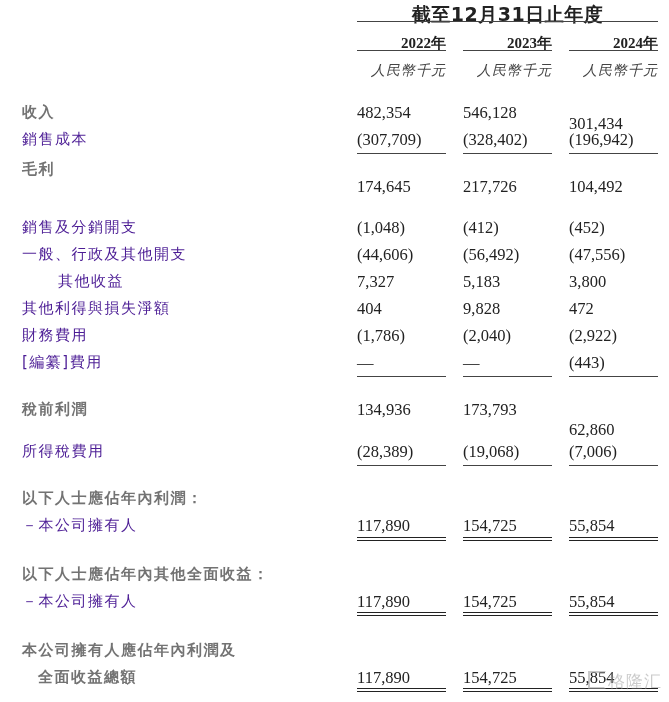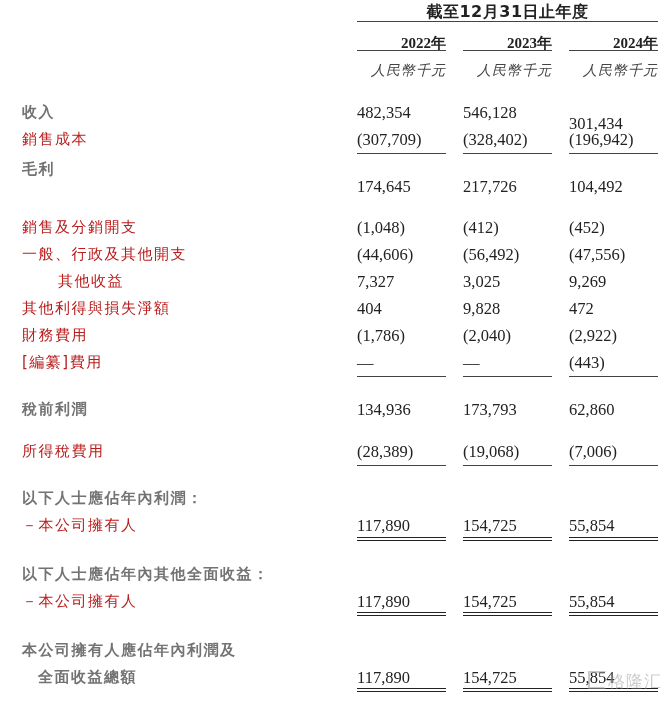--- a/index.html
+++ b/index.html
@@ -4,40 +4,40 @@
 <style>
   html, body { margin: 0; padding: 0; background: #ffffff; }
   body {
     width: 669px; height: 702px; position: relative; overflow: hidden;
     font-family: "Liberation Serif", "DejaVu Serif", serif;
     color: #222222;
   }
   .abs { position: absolute; }
   .label {
     font-family: "DejaVu Sans", "Liberation Sans", sans-serif;
-    font-size: 15px; letter-spacing: 1.5px; color: #b91c1c; white-space: nowrap;
+    font-size: 15px; letter-spacing: 1.5px; color: #4c1d95; white-space: nowrap;
   }
   .label.bold { font-weight: bold; color: #737373; }
   .num {
     font-size: 16.5px; text-align: left; white-space: nowrap; color: #222222;
   }
   .col0 { left: 357px; width: 96px; }
   .col1 { left: 463px; width: 96px; }
   .col2 { left: 569px; width: 96px; }
   .rule { position: absolute; height: 0; border-top: 1.4px solid #444; }
   .rule.c0 { left: 357px; width: 89px; }
   .rule.c1 { left: 463px; width: 89px; }
   .rule.c2 { left: 569px; width: 89px; }
   .dbl { position: absolute; height: 2px; border-top: 1.6px solid #222; border-bottom: 1.6px solid #222; }
   .dbl.c0 { left: 357px; width: 89px; }
   .dbl.c1 { left: 463px; width: 89px; }
   .dbl.c2 { left: 569px; width: 89px; }
   .header-title {
     left: 357px; width: 301px; top: 2px; text-align: center;
-    font-family: "DejaVu Sans", sans-serif; font-weight: bold; font-size: 16px; letter-spacing: 0.5px;
+    font-family: "DejaVu Sans", sans-serif; font-weight: bold; font-size: 19px; letter-spacing: 0.5px;
   }
   .year { font-weight: bold; font-size: 15px; text-align: right; font-family: "Liberation Serif", serif; }
   .unit { font-style: italic; font-size: 14px; text-align: right; color: #444; font-family: "DejaVu Serif", serif; letter-spacing: 1px; }
   .watermark {
     left: 588px; top: 670px; font-family: "DejaVu Sans", sans-serif; font-size: 17px;
     color: rgba(160,160,160,0.55); letter-spacing: 1px;
   }
 </style>
 </head>
 <body>
@@ -79,22 +79,22 @@
 <div class="abs num col1" style="top:218px;width:95px;">(412)</div>
 <div class="abs num col2" style="top:218px;width:95px;">(452)</div>
 
 <div class="abs label" style="left:22px;top:245px;">一般、行政及其他開支</div>
 <div class="abs num col0" style="top:245px;width:95px;">(44,606)</div>
 <div class="abs num col1" style="top:245px;width:95px;">(56,492)</div>
 <div class="abs num col2" style="top:245px;width:95px;">(47,556)</div>
 
 <div class="abs label" style="left:22px;top:272px;margin-left:36px;">其他收益</div>
 <div class="abs num col0" style="top:272px;width:89px;">7,327</div>
-<div class="abs num col1" style="top:272px;width:89px;">3,025</div>
-<div class="abs num col2" style="top:272px;width:89px;">9,269</div>
+<div class="abs num col1" style="top:272px;width:89px;">5,183</div>
+<div class="abs num col2" style="top:272px;width:89px;">3,800</div>
 
 <div class="abs label" style="left:22px;top:299px;">其他利得與損失淨額</div>
 <div class="abs num col0" style="top:299px;width:89px;">404</div>
 <div class="abs num col1" style="top:299px;width:89px;">9,828</div>
 <div class="abs num col2" style="top:299px;width:89px;">472</div>
 
 <div class="abs label" style="left:22px;top:326px;">財務費用</div>
 <div class="abs num col0" style="top:326px;width:95px;">(1,786)</div>
 <div class="abs num col1" style="top:326px;width:95px;">(2,040)</div>
 <div class="abs num col2" style="top:326px;width:95px;">(2,922)</div>
@@ -103,21 +103,21 @@
 <div class="abs num col0" style="top:353px;width:89px;">—</div>
 <div class="abs num col1" style="top:353px;width:89px;">—</div>
 <div class="abs num col2" style="top:353px;width:95px;">(443)</div>
 <div class="rule c0" style="top:376px;"></div>
 <div class="rule c1" style="top:376px;"></div>
 <div class="rule c2" style="top:376px;"></div>
 
 <div class="abs label bold" style="left:22px;top:400px;">稅前利潤</div>
 <div class="abs num col0" style="top:400px;width:89px;">134,936</div>
 <div class="abs num col1" style="top:400px;width:89px;">173,793</div>
-<div class="abs num col2" style="top:400px;width:89px;">62,860</div>
+<div class="abs num col2" style="top:420px;width:89px;">62,860</div>
 
 <div class="abs label" style="left:22px;top:442px;">所得稅費用</div>
 <div class="abs num col0" style="top:442px;width:95px;">(28,389)</div>
 <div class="abs num col1" style="top:442px;width:95px;">(19,068)</div>
 <div class="abs num col2" style="top:442px;width:95px;">(7,006)</div>
 <div class="rule c0" style="top:465px;"></div>
 <div class="rule c1" style="top:465px;"></div>
 <div class="rule c2" style="top:465px;"></div>
 
 <div class="abs label bold" style="left:22px;top:489px;">以下人士應佔年內利潤：</div>

